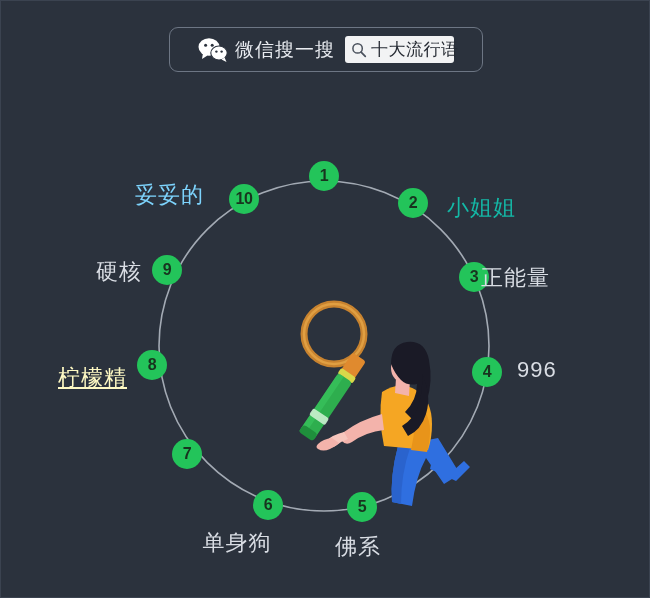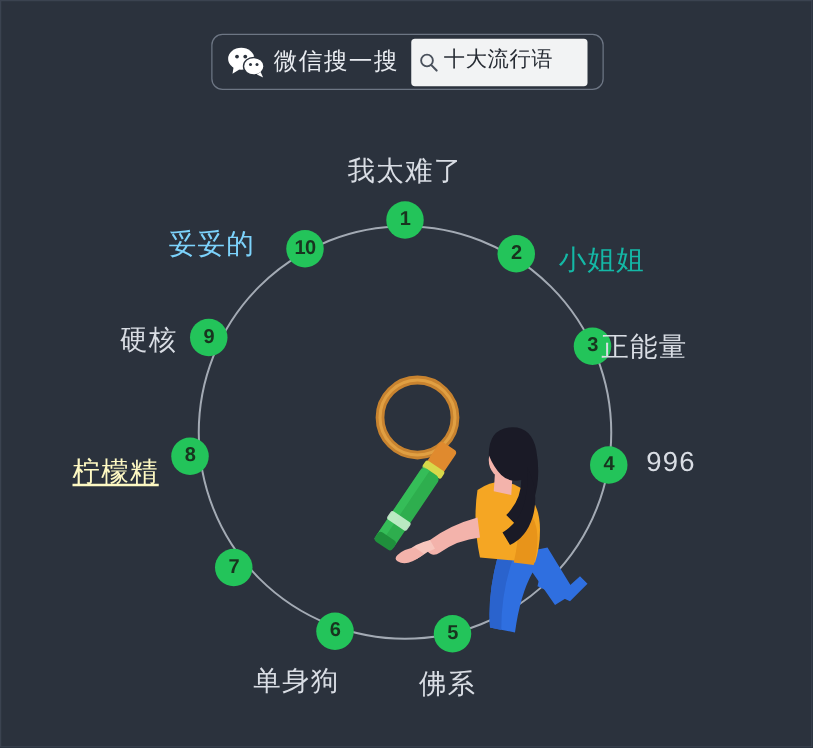--- a/index.html
+++ b/index.html
@@ -30,48 +30,47 @@
     position: absolute;
     left: 168px;
     top: 26px;
     width: 314px;
     height: 45px;
     box-sizing: border-box;
     border: 1.6px solid #6d7684;
     border-radius: 9px;
     display: flex;
     align-items: center;
-    padding: 0 12px;
+    padding: 0 28px;
   }
   #wechat-logo {
     width: 30px;
     height: 26px;
     flex: 0 0 auto;
     margin-right: 7px;
     position: relative;
   }
   #brand-text {
     color: #e9ecf1;
     font-size: 19px;
     letter-spacing: 1px;
     white-space: nowrap;
     margin-right: 10px;
     line-height: 1;
   }
   #search-box {
     flex: 1 1 auto;
-    height: 38px;
+    height: 27px;
     background: #f2f3f4;
     border-radius: 3px;
     display: flex;
     align-items: center;
     padding: 0 6px;
     box-sizing: border-box;
     min-width: 0;
-    font-family: Liberation Mono, monospace;
   }
   #search-icon {
     flex: 0 0 auto;
     width: 16px;
     height: 16px;
     margin-right: 4px;
     display: block;
   }
   #search-value {
     color: #262b33;
@@ -217,24 +216,23 @@
     <div class="badge" style="left: 412px; top: 202px; background: rgb(35, 196, 90);">2</div>
     <div class="badge" style="left: 473px; top: 276px; background: rgb(35, 196, 90);">3</div>
     <div class="badge" style="left: 486px; top: 371px; background: rgb(35, 196, 90);">4</div>
     <div class="badge" style="left: 361px; top: 506px; background: rgb(35, 196, 90);">5</div>
     <div class="badge" style="left: 267px; top: 504px; background: rgb(35, 196, 90);">6</div>
     <div class="badge" style="left: 186px; top: 453px; background: rgb(35, 196, 90);">7</div>
     <div class="badge" style="left: 151px; top: 364px; background: rgb(35, 196, 90);">8</div>
     <div class="badge" style="left: 166px; top: 269px; background: rgb(35, 196, 90);">9</div>
     <div class="badge" style="left: 243px; top: 198px; background: rgb(35, 196, 90);">10</div>
 
-    <div class="ring-label lbl-center" style="left: 323px; top: 136px; color: rgb(217, 221, 228);">我太难了</div>
     <div class="ring-label lbl-right" style="left: 446px; top: 207px; color: #14b8a6;">小姐姐</div>
     <div class="ring-label lbl-right" style="left: 480px; top: 277px; color: rgb(217, 221, 228);">正能量</div>
     <div class="ring-label lbl-right" style="left: 516px; top: 369px; color: rgb(217, 221, 228);">996</div>
     <div class="ring-label lbl-center" style="left: 357px; top: 546px; color: rgb(217, 221, 228);">佛系</div>
-    <div class="ring-label lbl-center" style="left: 236px; top: 544px; color: rgb(217, 221, 228);">单身狗</div>
+    <div class="ring-label lbl-center" style="left: 236px; top: 544px; color: rgb(217, 221, 228); font-family: Liberation Mono, monospace;">单身狗</div>
     <div class="ring-label lbl-left" style="left: 126px; top: 377px; color: #fef9c3; text-decoration: underline;">柠檬精</div>
     <div class="ring-label lbl-left" style="left: 141px; top: 271px; color: rgb(217, 221, 228);">硬核</div>
     <div class="ring-label lbl-left" style="left: 203px; top: 194px; color: #7dd3fc;">妥妥的</div>
   </div>
 
 </div>
 
 </body></html>

